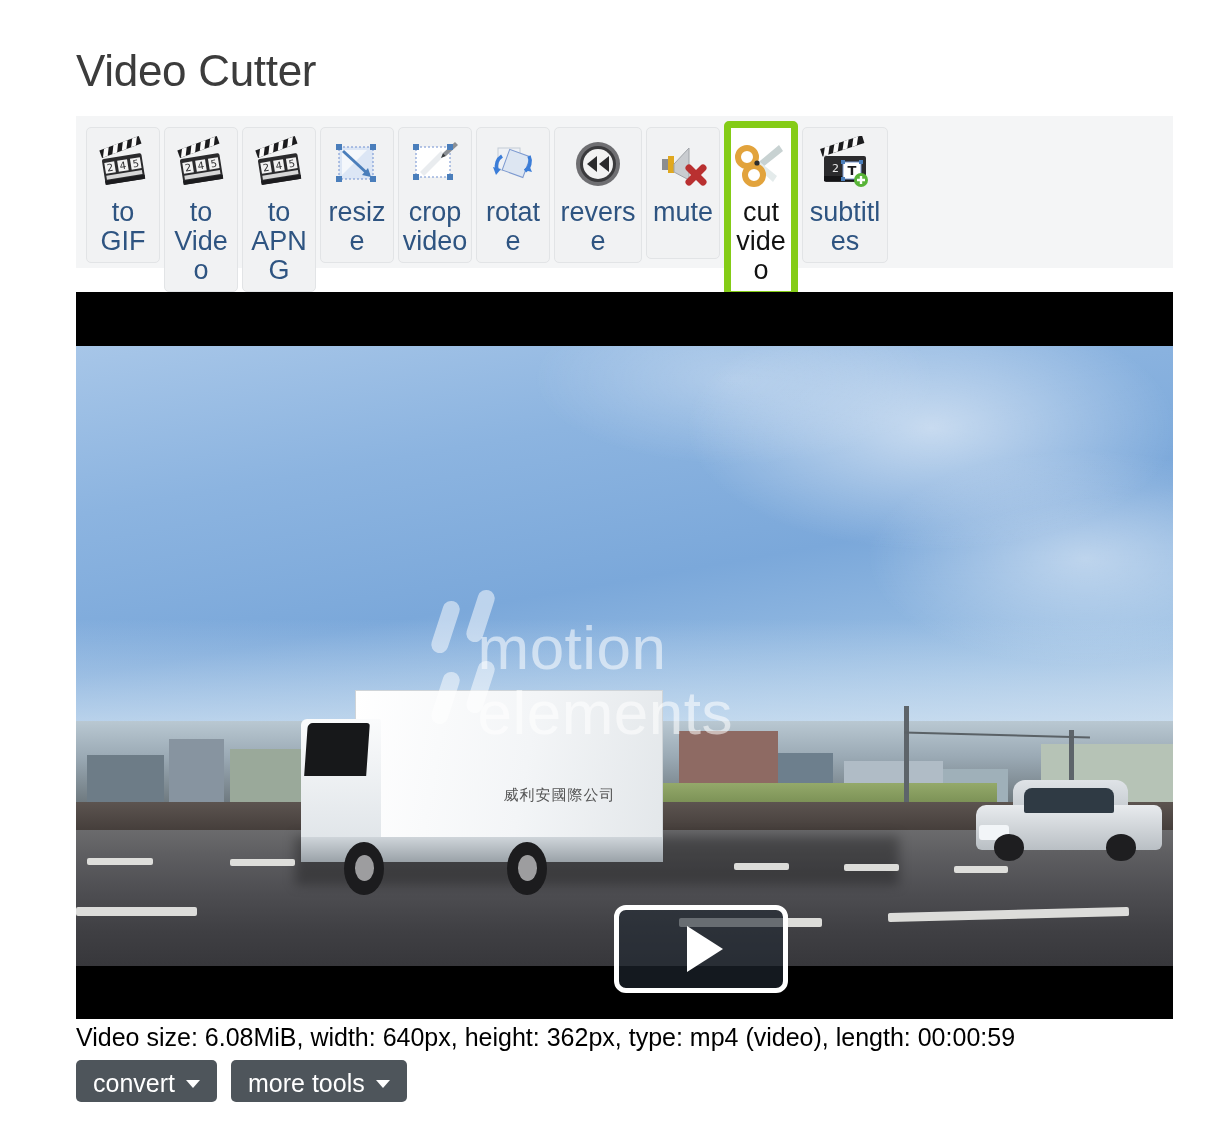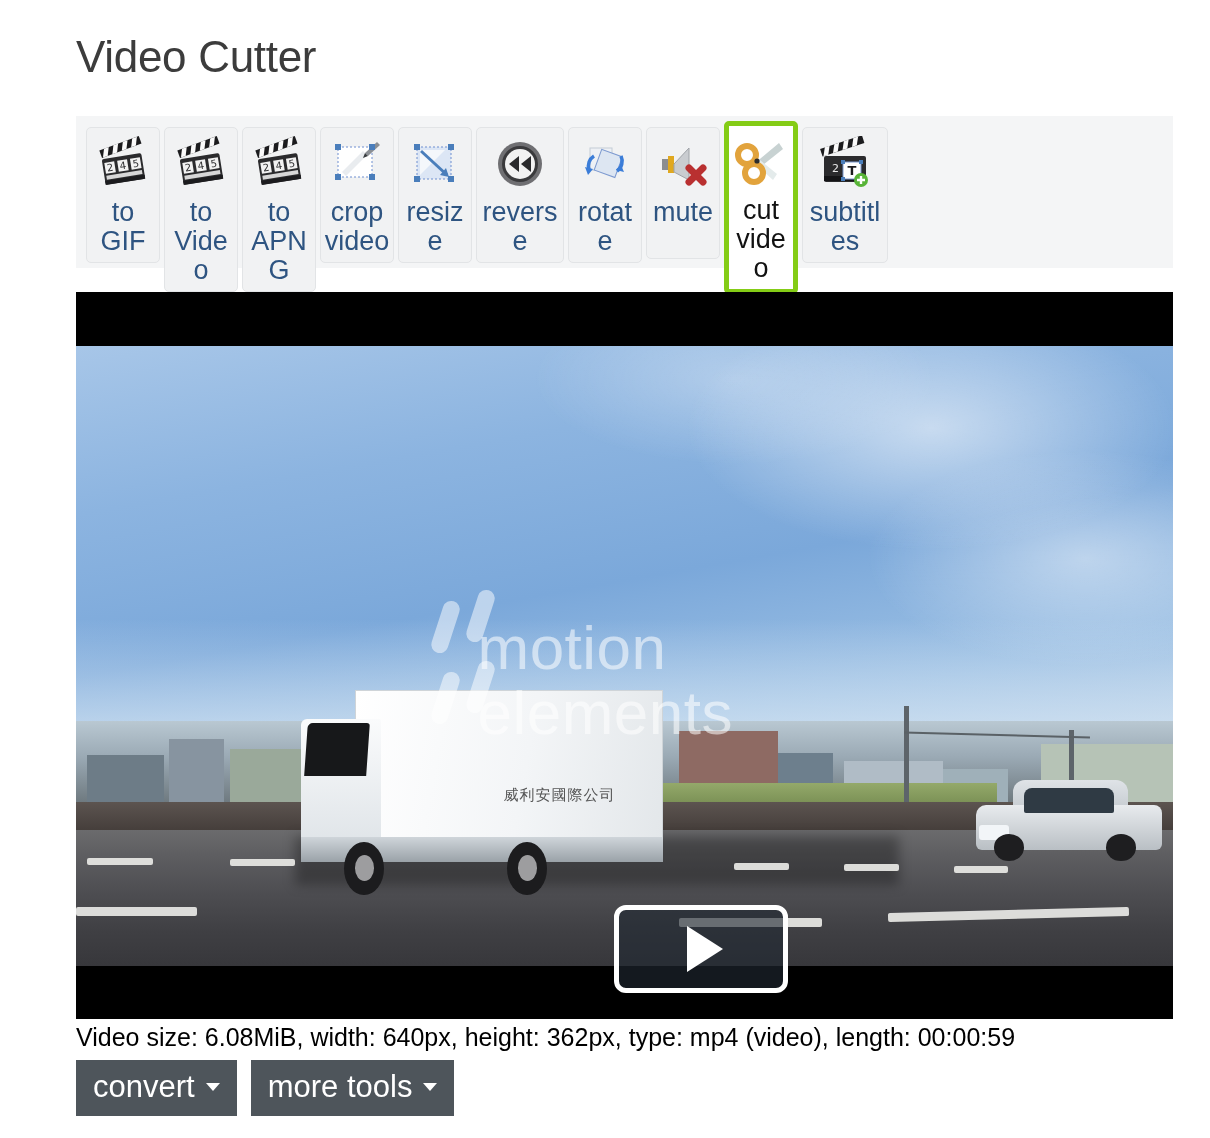--- a/index.html
+++ b/index.html
@@ -7,21 +7,21 @@
     padding: 0;
     background: #ffffff;
     font-family: "Liberation Sans", sans-serif;
   }
   body {
     width: 1210px;
     height: 1138px;
     overflow: hidden;
     color: #212529;
   }
-  .page { padding: 0 0 0 0; }
+  .page { padding: 0 0 0 0; margin-top: 14px; }
 
   
   .page-title {
     font-size: 44px;
     font-weight: 400;
     color: #3c3c3c;
     margin: 0;
     padding: 33px 0 0 76px;
     letter-spacing: -0.3px;
     line-height: 1.1;
@@ -66,21 +66,21 @@
   .tool .lbl {
     margin-top: 6px;
     font-size: 27px;
     line-height: 1.08;
     color: #2e5481;
     text-align: center;
     word-break: break-word;
   }
   .tool.active {
     background: #ffffff;
-    border: 5px solid #84cc16;
+    border: 7px solid #84cc16;
     min-height: 148px;
     margin-top: 5px;
     border-radius: 5px;
   }
   .tool.active .lbl { color: #121212; }
   .tool.save .lbl { color: #1d7a1d; }
   .tool.w-rev { width: 88px; }
   .tool.w-sub { width: 86px; }
 
   
@@ -273,22 +273,22 @@
 
   
   .fileinfo {
     position: absolute; left: 76px; top: 1023px;
     font-size: 25px; color: #000000; white-space: nowrap;
   }
   .fileinfo b { font-weight: 400; }
   .btnrow { position: absolute; left: 76px; top: 1060px; display: flex; gap: 14px; }
   .btn {
     background: #4e555b; color: #ffffff; border: none;
-    border-radius: 0; padding: 9px 17px 11px 17px;
-    font-size: 31px; font-family: "Liberation Sans", sans-serif;
+    border-radius: 5px; padding: 9px 17px 4px 17px;
+    font-size: 25px; font-family: "Liberation Sans", sans-serif;
     cursor: pointer; display: flex; align-items: center; gap: 11px;
   }
   .caret {
     width: 0; height: 0; border-left: 7px solid transparent;
     border-right: 7px solid transparent; border-top: 8px solid #ffffff;
     display: inline-block;
   }
 </style>
 </head>
 <body>
@@ -366,69 +366,69 @@
           <polygon points="21,12 26,12 22,20 17,20" fill="#fafafa"></polygon>
           <polygon points="31,12 36,12 32,20 27,20" fill="#fafafa"></polygon>
           <polygon points="41,12 46,12 42,20 37,20" fill="#fafafa"></polygon>
         </g>
       </svg>
       <span class="lbl">to APNG</span>
     </div>
 
     <div class="tool">
       <svg class="ico" viewBox="0 0 56 56">
+        <rect x="10" y="11" width="34" height="32" fill="#dce6f5" stroke="#6e8fd0" stroke-width="1" stroke-dasharray="2 2"></rect>
+        <polygon points="13,14 38,14 13,39" fill="#f4f7fb"></polygon>
+        <line x1="14" y1="15" x2="40" y2="39" stroke="#4a7ebb" stroke-width="3"></line>
+        <polygon points="42,41 33,39 39,32" fill="#4a7ebb"></polygon>
+        <rect x="7" y="8" width="6" height="6" fill="#4a7ebb"></rect>
+        <rect x="41" y="8" width="6" height="6" fill="#4a7ebb"></rect>
+        <rect x="7" y="40" width="6" height="6" fill="#4a7ebb"></rect>
+        <rect x="41" y="40" width="6" height="6" fill="#4a7ebb"></rect>
+      </svg>
+      <span class="lbl">resize</span>
+    </div>
+
+    <div class="tool">
+      <svg class="ico" viewBox="0 0 56 56">
         <rect x="9" y="11" width="34" height="30" fill="#ffffff" stroke="#6e8fd0" stroke-width="1" stroke-dasharray="2 2"></rect>
         <polygon points="13,36 34,15 38,19 17,40" fill="#e9ecef"></polygon>
         <polygon points="36,17 48,6 51,9 39,20" fill="#8b8f94"></polygon>
         <polygon points="36,17 39,20 34,22" fill="#3a3d40"></polygon>
         <rect x="6" y="8" width="6" height="6" fill="#4a7ebb"></rect>
         <rect x="40" y="8" width="6" height="6" fill="#4a7ebb"></rect>
         <rect x="6" y="38" width="6" height="6" fill="#4a7ebb"></rect>
         <rect x="40" y="38" width="6" height="6" fill="#4a7ebb"></rect>
       </svg>
       <span class="lbl">crop video</span>
     </div>
 
     <div class="tool">
       <svg class="ico" viewBox="0 0 56 56">
-        <rect x="10" y="11" width="34" height="32" fill="#dce6f5" stroke="#6e8fd0" stroke-width="1" stroke-dasharray="2 2"></rect>
-        <polygon points="13,14 38,14 13,39" fill="#f4f7fb"></polygon>
-        <line x1="14" y1="15" x2="40" y2="39" stroke="#4a7ebb" stroke-width="3"></line>
-        <polygon points="42,41 33,39 39,32" fill="#4a7ebb"></polygon>
-        <rect x="7" y="8" width="6" height="6" fill="#4a7ebb"></rect>
-        <rect x="41" y="8" width="6" height="6" fill="#4a7ebb"></rect>
-        <rect x="7" y="40" width="6" height="6" fill="#4a7ebb"></rect>
-        <rect x="41" y="40" width="6" height="6" fill="#4a7ebb"></rect>
-      </svg>
-      <span class="lbl">resize</span>
+        <rect x="13" y="12" width="22" height="22" fill="#eef1f5" stroke="#c3ccd6"></rect>
+        <g transform="rotate(20 30 28)">
+          <rect x="20" y="16" width="22" height="22" fill="#dde6f2" stroke="#7d9ad0"></rect>
+        </g>
+        <path d="M12 34 A12 12 0 0 1 17 20" stroke="#3b7dd8" stroke-width="3.5" fill="none"></path>
+        <polygon points="8,31 16,33 11,39" fill="#3b7dd8"></polygon>
+        <path d="M44 20 A12 12 0 0 1 40 35" stroke="#3b7dd8" stroke-width="3.5" fill="none"></path>
+        <polygon points="47,36 39,34 44,29" fill="#3b7dd8"></polygon>
+      </svg>
+      <span class="lbl">rotate</span>
     </div>
 
     <div class="tool w-rev">
       <svg class="ico" viewBox="0 0 56 56">
         <circle cx="28" cy="28" r="22" fill="#6f6f72"></circle>
         <circle cx="28" cy="28" r="18" fill="#3a3a3c"></circle>
         <circle cx="28" cy="28" r="15" fill="#f2f2f2"></circle>
         <polygon points="27,20 27,36 17,28" fill="#2a2a2c"></polygon>
         <polygon points="39,20 39,36 29,28" fill="#2a2a2c"></polygon>
       </svg>
       <span class="lbl">reverse</span>
-    </div>
-
-    <div class="tool">
-      <svg class="ico" viewBox="0 0 56 56">
-        <rect x="13" y="12" width="22" height="22" fill="#eef1f5" stroke="#c3ccd6"></rect>
-        <g transform="rotate(20 30 28)">
-          <rect x="20" y="16" width="22" height="22" fill="#dde6f2" stroke="#7d9ad0"></rect>
-        </g>
-        <path d="M12 34 A12 12 0 0 1 17 20" stroke="#3b7dd8" stroke-width="3.5" fill="none"></path>
-        <polygon points="8,31 16,33 11,39" fill="#3b7dd8"></polygon>
-        <path d="M44 20 A12 12 0 0 1 40 35" stroke="#3b7dd8" stroke-width="3.5" fill="none"></path>
-        <polygon points="47,36 39,34 44,29" fill="#3b7dd8"></polygon>
-      </svg>
-      <span class="lbl">rotate</span>
     </div>
 
     <div class="tool">
       <svg class="ico" viewBox="0 0 56 56">
         <rect x="7" y="23" width="7" height="11" fill="#8b8d90"></rect>
         <rect x="13" y="20" width="6" height="17" fill="#e0a81f"></rect>
         <polygon points="19,28 34,12 34,44 19,36" fill="#c9ccd0"></polygon>
         <polygon points="19,28 34,12 34,44 19,36" fill="none" stroke="#9fa3a8"></polygon>
         <g stroke="#b93030" stroke-width="7" stroke-linecap="round">
           <line x1="34" y1="32" x2="48" y2="46"></line>

